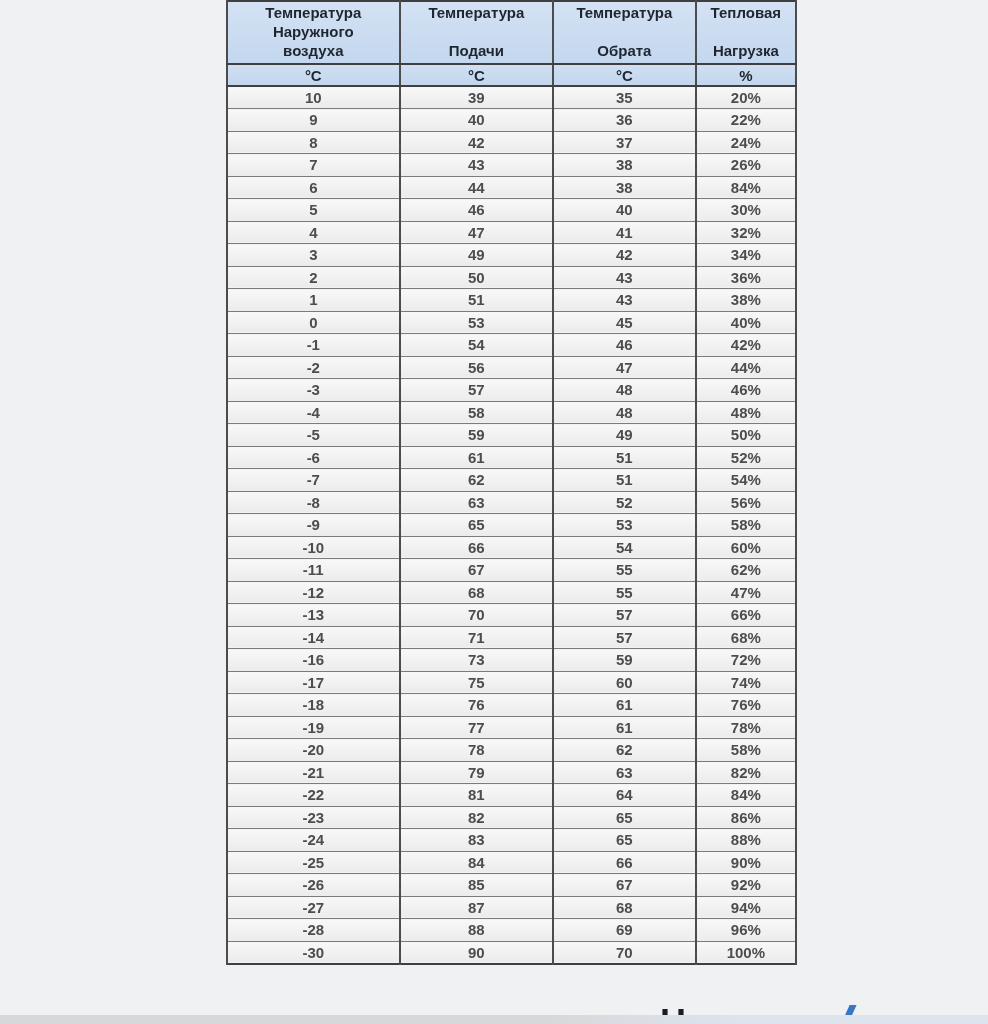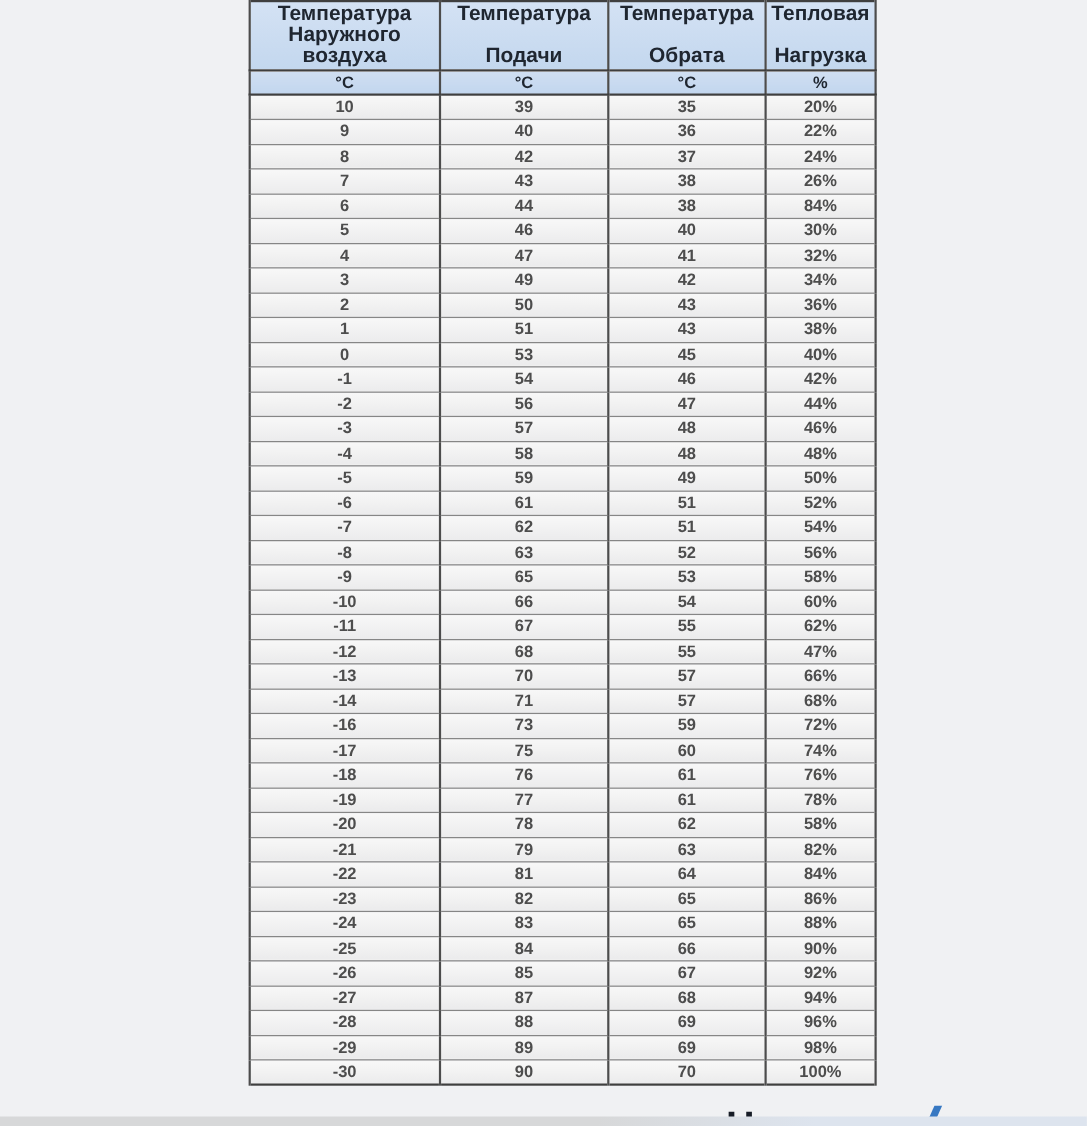--- a/index.html
+++ b/index.html
@@ -35,21 +35,21 @@
     border-left: 2px solid #4c4c4c;
     border-right: 2px solid #4c4c4c;
     overflow: hidden;
   }
 
   tr.header-row th {
     height: 61px;
     background: linear-gradient(#d4e2f4, #c3d7ee);
     color: #1f2630;
     font-weight: 700;
-    font-size: 19px;
+    font-size: 15px;
     border-bottom: 2px solid #3f3f3f;
     padding: 2px 2px 3px 2px;
   }
   .hlines {
     display: flex;
     flex-direction: column;
     justify-content: space-between;
     height: 56px;
     line-height: 18px;
   }
@@ -383,26 +383,20 @@
             <td>68</td>
             <td>94%</td>
           </tr>
           <tr>
             <td>-28</td>
             <td>88</td>
             <td>69</td>
             <td>96%</td>
           </tr>
           <tr>
-            <td>-29</td>
-            <td>89</td>
-            <td>69</td>
-            <td>98%</td>
-          </tr>
-          <tr>
             <td>-30</td>
             <td>90</td>
             <td>70</td>
             <td>100%</td>
           </tr>
         </tbody>
     </table>
   </div>
 
   <div class="watermark">

